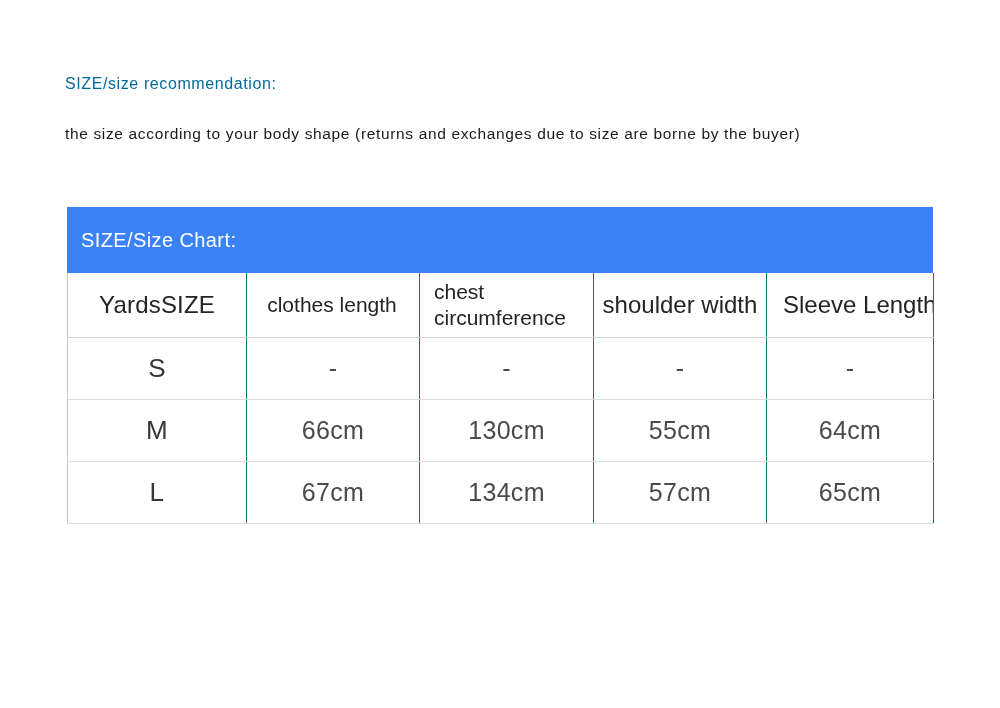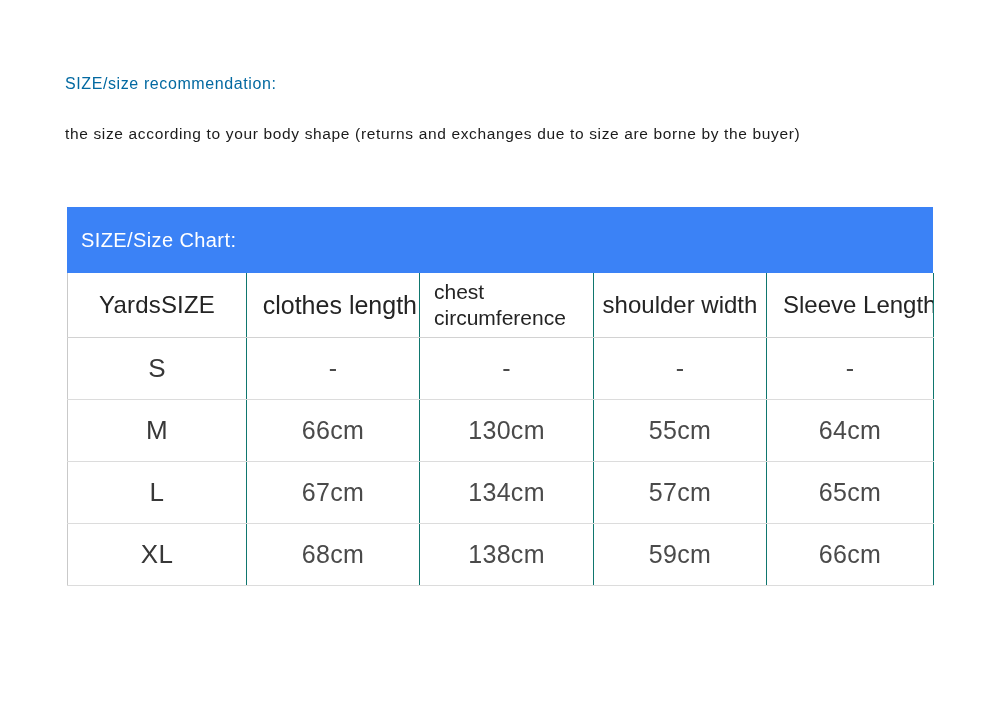--- a/index.html
+++ b/index.html
@@ -48,21 +48,21 @@
   .size-table thead th { border-bottom:1px solid #d2d2d2; }
   .size-table td {
     height:61px;
     text-align:center;
     font-size:25px;
     color:#4a4a4a;
     letter-spacing:0.3px;
   }
   .size-table td.size-cell { font-size:26px; color:#383838; }
   th.col-yards   { font-size:24px; text-align:center; letter-spacing:0.2px; }
-  th.col-clothes { font-size:25px; text-align:right; padding-right:2px; white-space:nowrap; }
+  th.col-clothes { font-size:21px; text-align:center; padding-right:2px; white-space:nowrap; }
   th.col-chest   { font-size:21px; text-align:left; padding-left:14px; line-height:1.25;margin-top:14px; }
   th.col-shoulder{ font-size:24px; text-align:center; line-height:1.2; }
   th.col-shoulder span { display:inline-block; text-align:right; }
   th.col-sleeve  { font-size:24px; text-align:left; padding-left:16px; white-space:nowrap; }
 </style>
 </head>
 <body>
 
 <div class="section-title">SIZE/size recommendation:</div>
 
@@ -106,21 +106,14 @@
       <td>55cm</td>
       <td>64cm</td>
     </tr>
     <tr>
       <td class="size-cell">L</td>
       <td>67cm</td>
       <td>134cm</td>
       <td>57cm</td>
       <td>65cm</td>
     </tr>
-    <tr>
-      <td class="size-cell">XL</td>
-      <td>68cm</td>
-      <td>138cm</td>
-      <td>59cm</td>
-      <td>66cm</td>
-    </tr>
   </tbody>
 </table>
 
 </body></html>

